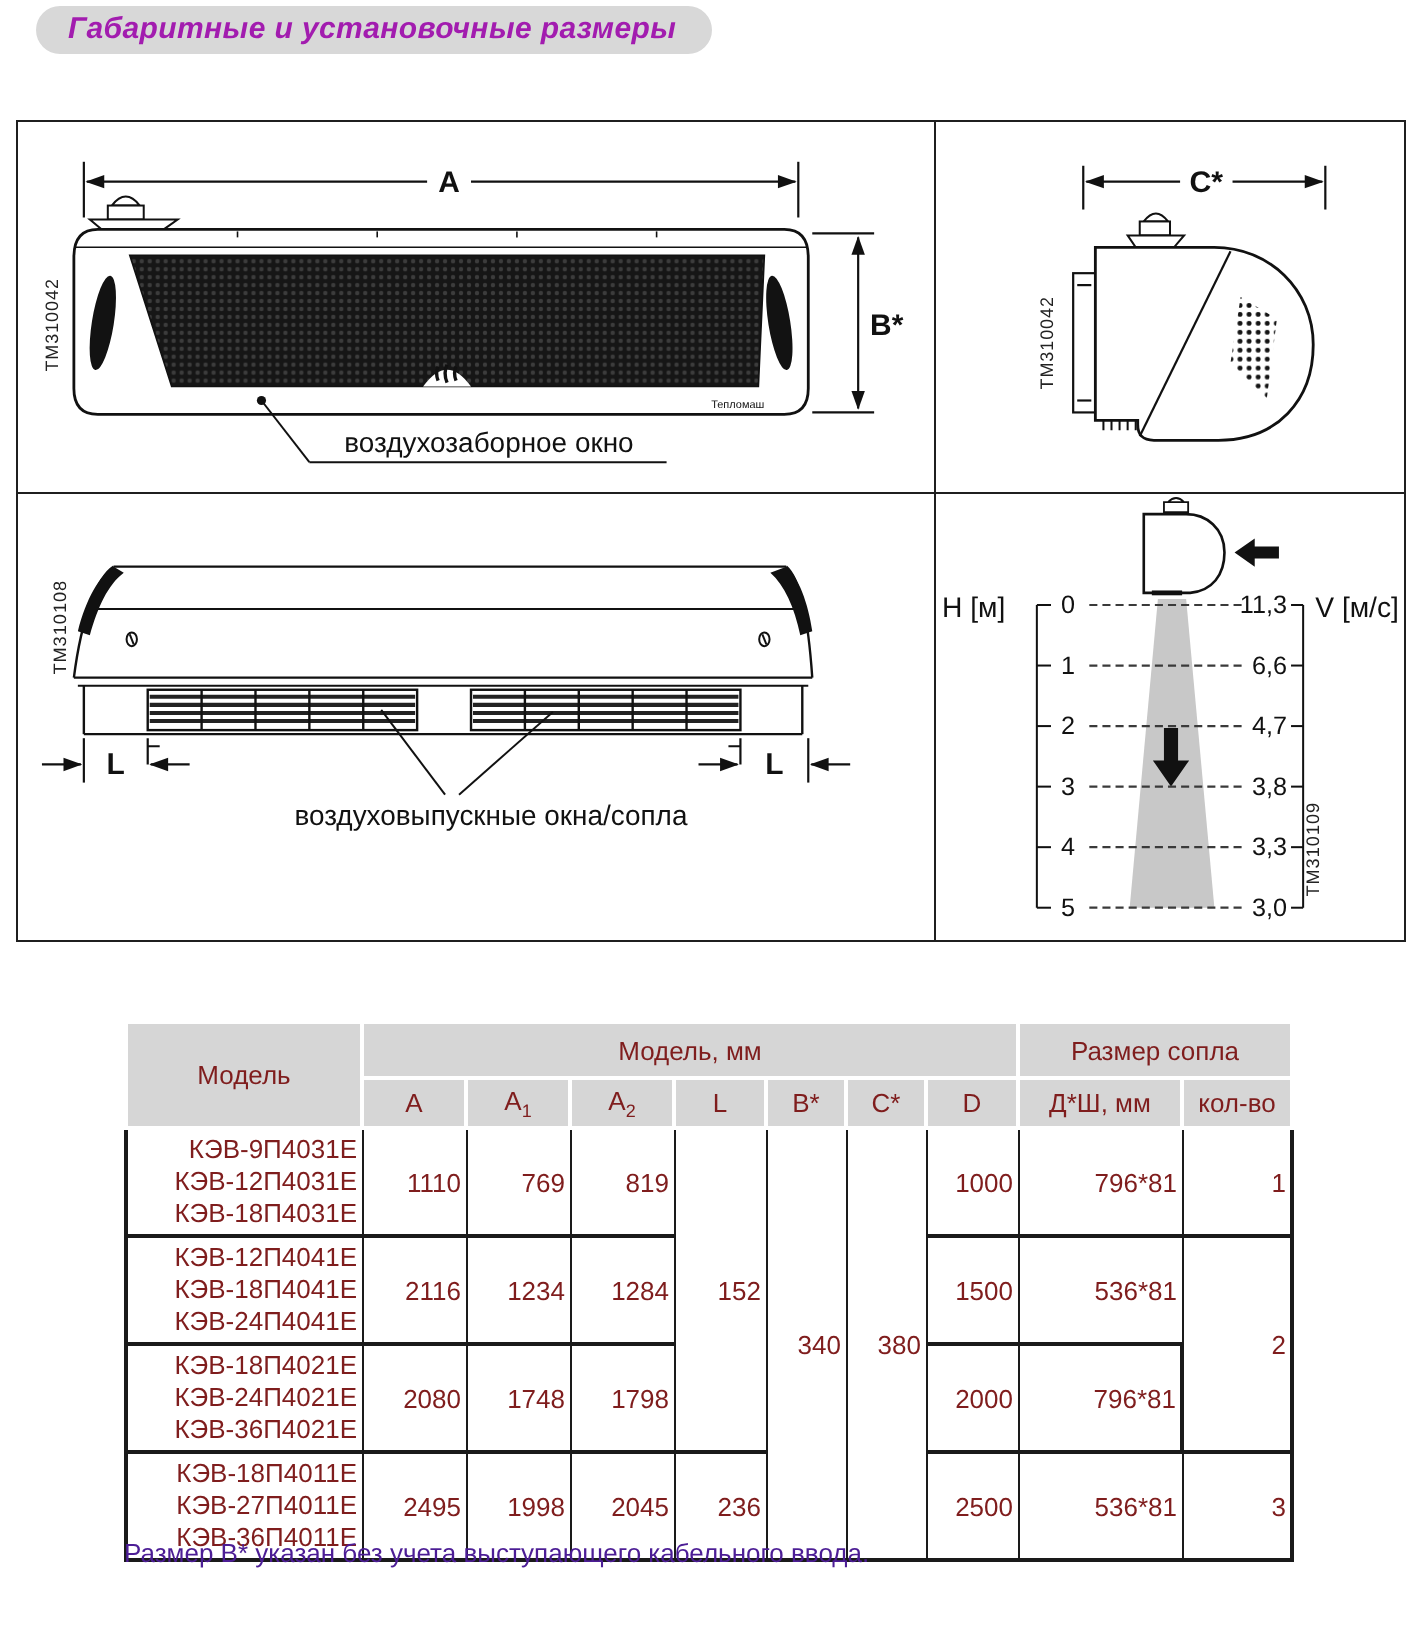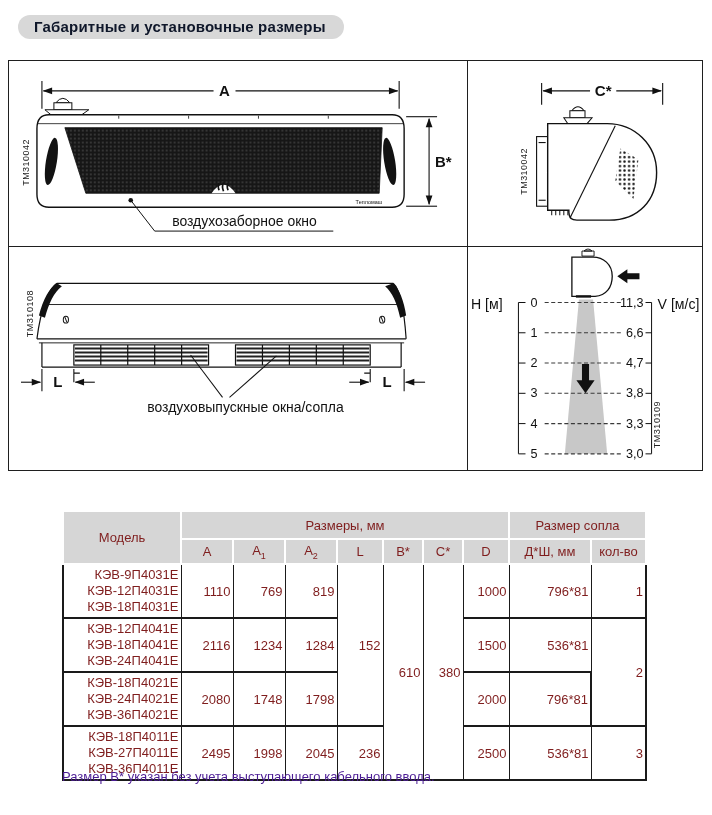--- a/index.html
+++ b/index.html
@@ -3,23 +3,23 @@
 <meta charset="utf-8">
 <style>
   html,body{margin:0;padding:0;background:#fff;}
   .page{
     width:712px;height:815px;position:relative;background:#fff;
     font-family:"Liberation Sans","DejaVu Sans",sans-serif;color:#111;
     overflow:hidden;
   }
   
   .title-pill{
-    display:inline-block;margin:15px 0 0 18px;padding:3px 18px 4px 16px;
+    display:inline-block;margin:3px 0 0 18px;padding:3px 18px 4px 16px;
     background:#d8d8d8;border-radius:13px;font-size:15px;font-weight:bold;
-    color:#0f172a;letter-spacing:.2px;
+    color:#a21caf;letter-spacing:.2px;font-style:italic;
   }
   
   .figure{
     position:absolute;left:8px;top:60px;width:693px;height:409px;
     border:1.6px solid #1f1f1f;display:grid;
     grid-template-columns:459px 1fr;grid-template-rows:186px 1fr;
     background:#fff;
   }
   .fcell{position:relative;}
   .fcell.tl{border-right:1.4px solid #1f1f1f;border-bottom:1.4px solid #1f1f1f;}
@@ -326,21 +326,21 @@
       <col style="width:46px">
         <col style="width:40px">
         <col style="width:40px">
         <col style="width:46px">
       <col style="width:82px">
         <col style="width:55px">
     </colgroup>
     <thead>
       <tr>
         <th rowspan="2">Модель</th>
-        <th colspan="7">Размеры, мм</th>
+        <th colspan="7">Модель, мм</th>
         <th colspan="2">Размер сопла</th>
       </tr>
       <tr>
         <th><span>A</span></th>
         <th><span>A</span><sub>1</sub></th>
         <th><span>A</span><sub>2</sub></th>
         <th>L</th>
         <th>B*</th>
         <th>C*</th>
         <th>D</th>
@@ -352,21 +352,21 @@
       <tr>
         <td class="model-cell">
           <div>КЭВ-9П4031Е</div>
           <div>КЭВ-12П4031Е</div>
           <div>КЭВ-18П4031Е</div>
         </td>
         <td>1110</td>
         <td>769</td>
         <td>819</td>
         <td rowspan="3">152</td>
-        <td rowspan="4">610</td>
+        <td rowspan="4">340</td>
         <td rowspan="4">380</td>
         <td>1000</td>
         <td>796*81</td>
         <td>1</td>
       </tr>
       <tr>
         <td class="model-cell">
           <div>КЭВ-12П4041Е</div>
           <div>КЭВ-18П4041Е</div>
           <div>КЭВ-24П4041Е</div>

